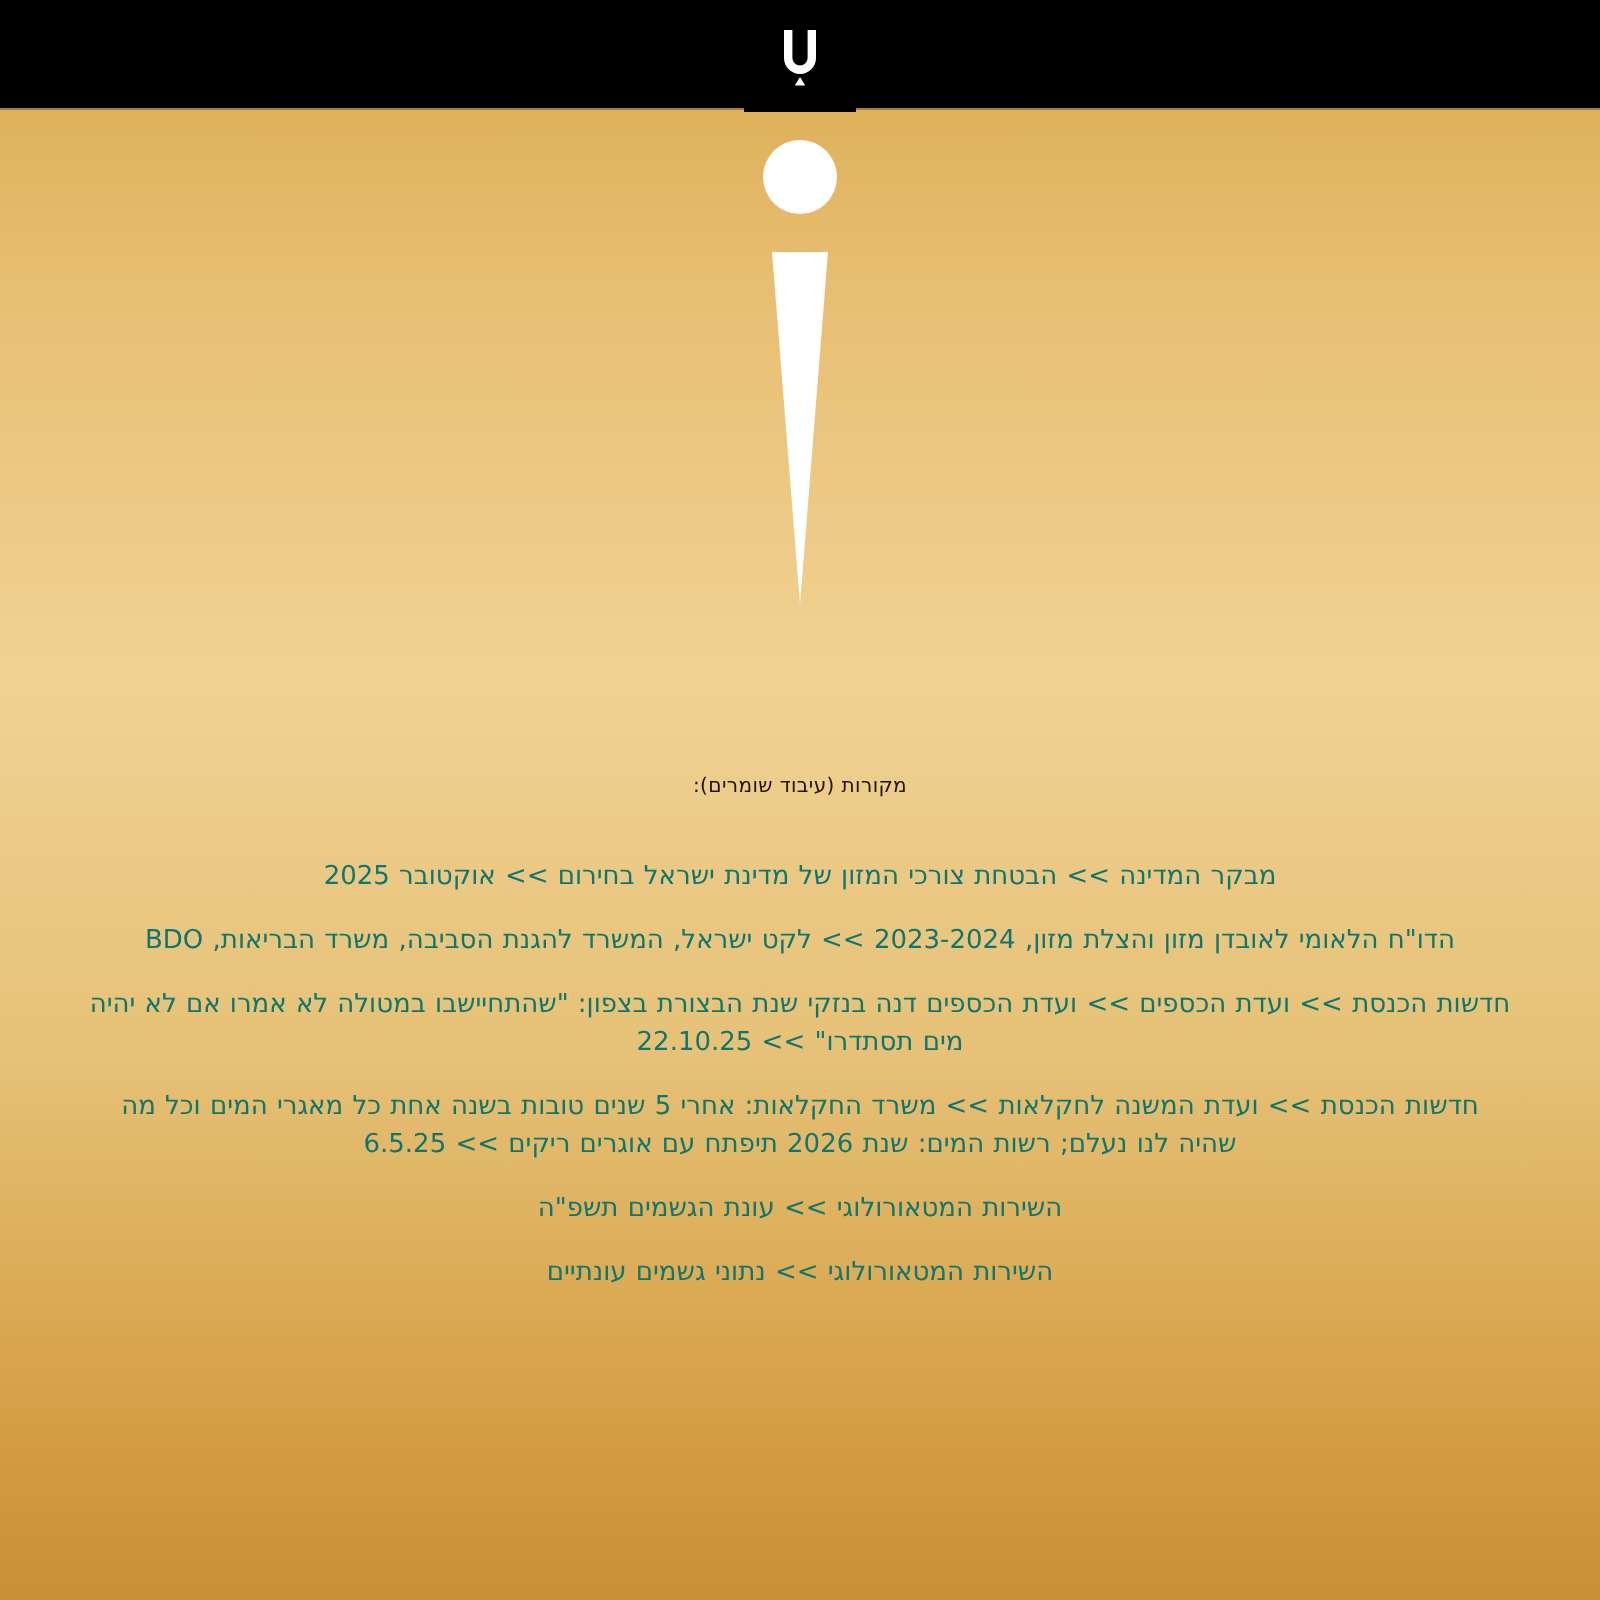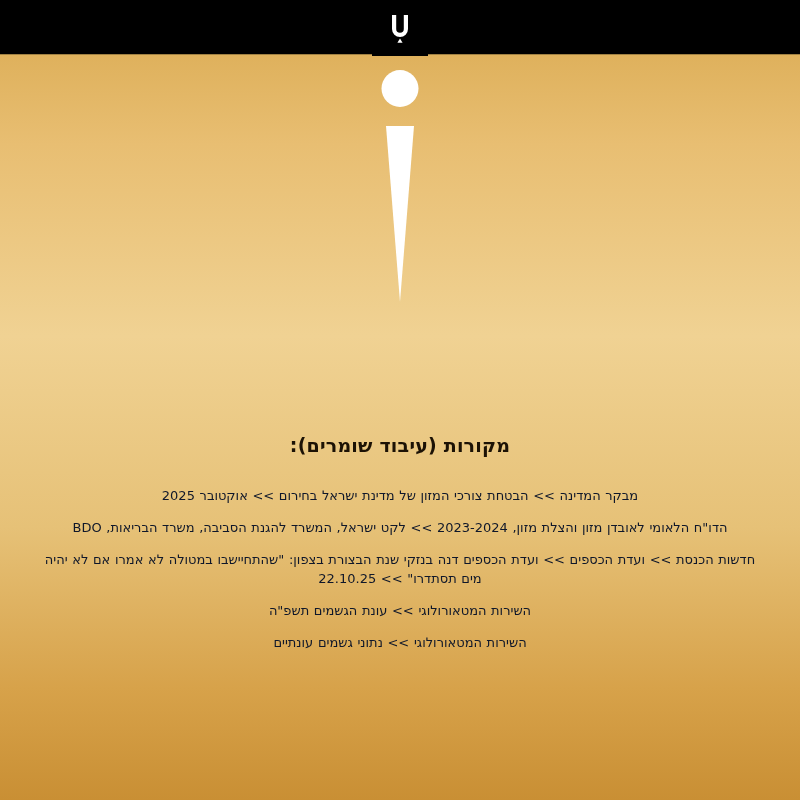--- a/index.html
+++ b/index.html
@@ -88,37 +88,36 @@
     position: absolute;
     top: 388px;
     left: 0;
     width: 800px;
     padding: 0 44px;
     text-align: center;
     color: #23160a;
   }
 
   .sources-title {
-    font-size: 19px;
-    font-weight: bold;
+    font-size: 10px;
+    font-weight: normal;
     letter-spacing: .2px;
     margin-bottom: 30px;
     color: #1c1205;
-    margin-top: 46px;
   }
 
   .source-list {
     list-style: none;
   }
 
   .source-item {
     font-size: 13px;
     line-height: 19px;
     margin-bottom: 13px;
-    color: #0f172a;
+    color: #0f766e;
     word-spacing: .5px;
   }
 
   .source-item:last-child { margin-bottom: 16px; }
 </style>
 </head>
 <body>
 
 <div class="topbar"></div>
 <div class="topbar-rule"></div>
@@ -137,16 +136,17 @@
   <div class="mark-drop"></div>
 </div>
 
 <section class="sources">
   <h2 class="sources-title">מקורות (עיבוד שומרים):</h2>
 
   <ul class="source-list">
     <li class="source-item">מבקר המדינה &gt;&gt; הבטחת צורכי המזון של מדינת ישראל בחירום &gt;&gt; אוקטובר 2025</li>
     <li class="source-item">הדו"ח הלאומי לאובדן מזון והצלת מזון, 2023-2024 &gt;&gt; לקט ישראל, המשרד להגנת הסביבה, משרד הבריאות, BDO</li>
     <li class="source-item">חדשות הכנסת &gt;&gt; ועדת הכספים &gt;&gt; ועדת הכספים דנה בנזקי שנת הבצורת בצפון: "שהתחיישבו במטולה לא אמרו אם לא יהיה מים תסתדרו" &gt;&gt; 22.10.25</li>
+    <li class="source-item">חדשות הכנסת &gt;&gt; ועדת המשנה לחקלאות &gt;&gt; משרד החקלאות: אחרי 5 שנים טובות בשנה אחת כל מאגרי המים וכל מה שהיה לנו נעלם; רשות המים: שנת 2026 תיפתח עם אוגרים ריקים &gt;&gt; 6.5.25</li>
     <li class="source-item">השירות המטאורולוגי &gt;&gt; עונת הגשמים תשפ"ה</li>
     <li class="source-item">השירות המטאורולוגי &gt;&gt; נתוני גשמים עונתיים</li>
   </ul>
 </section>
 
 </body></html>

